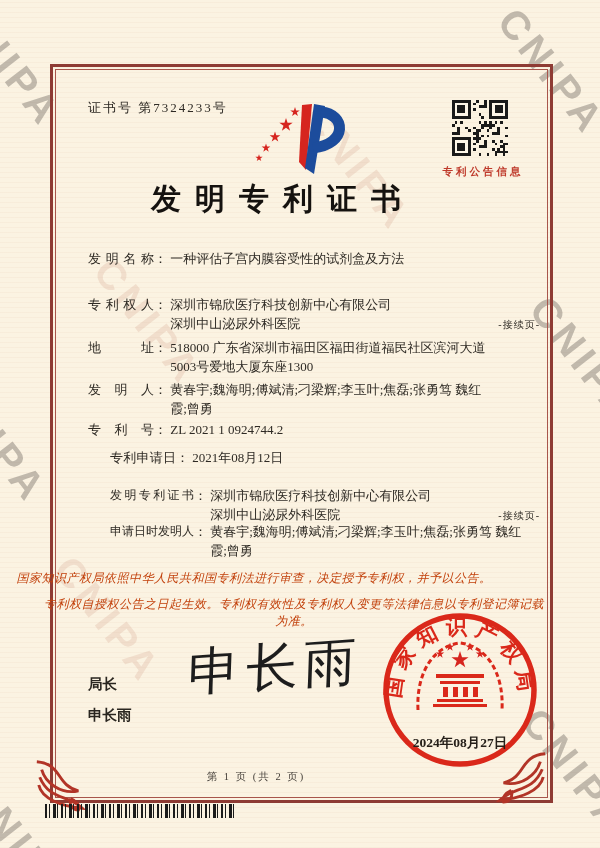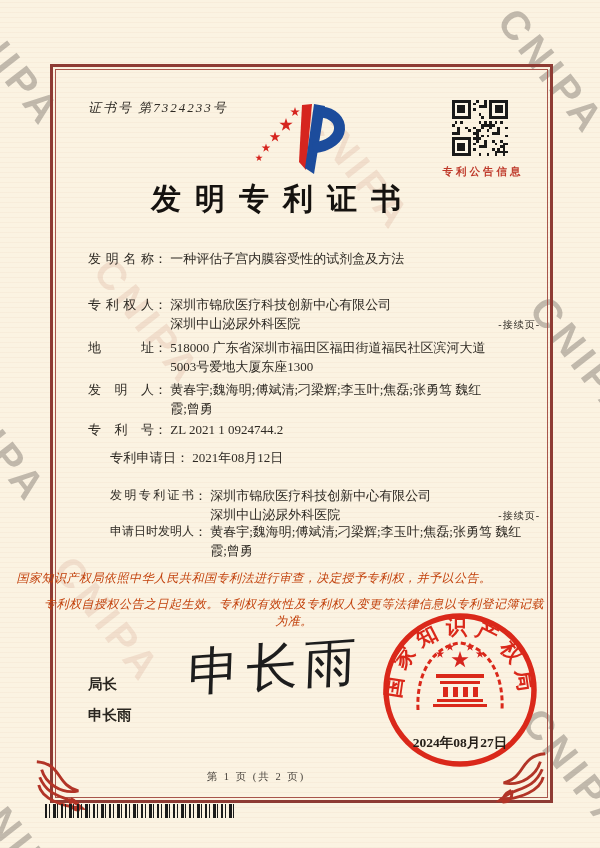--- a/index.html
+++ b/index.html
@@ -10,21 +10,21 @@
   .texture{position:absolute;inset:0;pointer-events:none;
        background:repeating-linear-gradient(0deg, rgba(210,150,120,0.10) 0 1px, transparent 1px 5px);
        opacity:.7;}
   .frame{position:absolute;left:50px;top:64px;width:497px;height:733px;
        border:3px solid #8e3b34;}
   .frame::before{content:"";position:absolute;inset:2px;border:1px solid #a8554b;}
   .watermark{position:absolute;font-family:"Liberation Sans","DejaVu Sans",sans-serif;
        font-weight:bold;font-size:40px;letter-spacing:5px;color:rgba(112,106,98,0.42);
        transform:rotate(52deg);transform-origin:left top;white-space:nowrap;pointer-events:none;}
   .watermark.ghost{color:rgba(206,152,126,0.22);}
-  .cert-no{position:absolute;left:88px;top:99px;font-size:13px;letter-spacing:2px;color:#2e2a24;font-style:italic;}
+  .cert-no{position:absolute;left:88px;top:99px;font-size:13px;letter-spacing:2px;color:#2e2a24;}
   .qr{position:absolute;left:452px;top:100px;width:56px;height:56px;}
   .qr-label{position:absolute;left:433px;top:165px;width:100px;text-align:center;
        font-size:10.5px;letter-spacing:3px;color:#bf3a2b;font-weight:bold;}
   .logo{position:absolute;left:252px;top:102px;width:96px;height:76px;}
   .title{position:absolute;left:0;top:179px;width:552px;text-align:center;
        font-size:30px;font-weight:bold;color:#15120f;letter-spacing:14px;text-indent:14px;}
   .row{position:absolute;left:88px;width:452px;font-size:13px;line-height:19px;}
   .lbl{display:inline-block;width:66px;text-align:justify;text-align-last:justify;
        vertical-align:top;color:#2e2a24;}
   .lbl.wide{width:84px;font-size:12px;margin-left:22px;}

